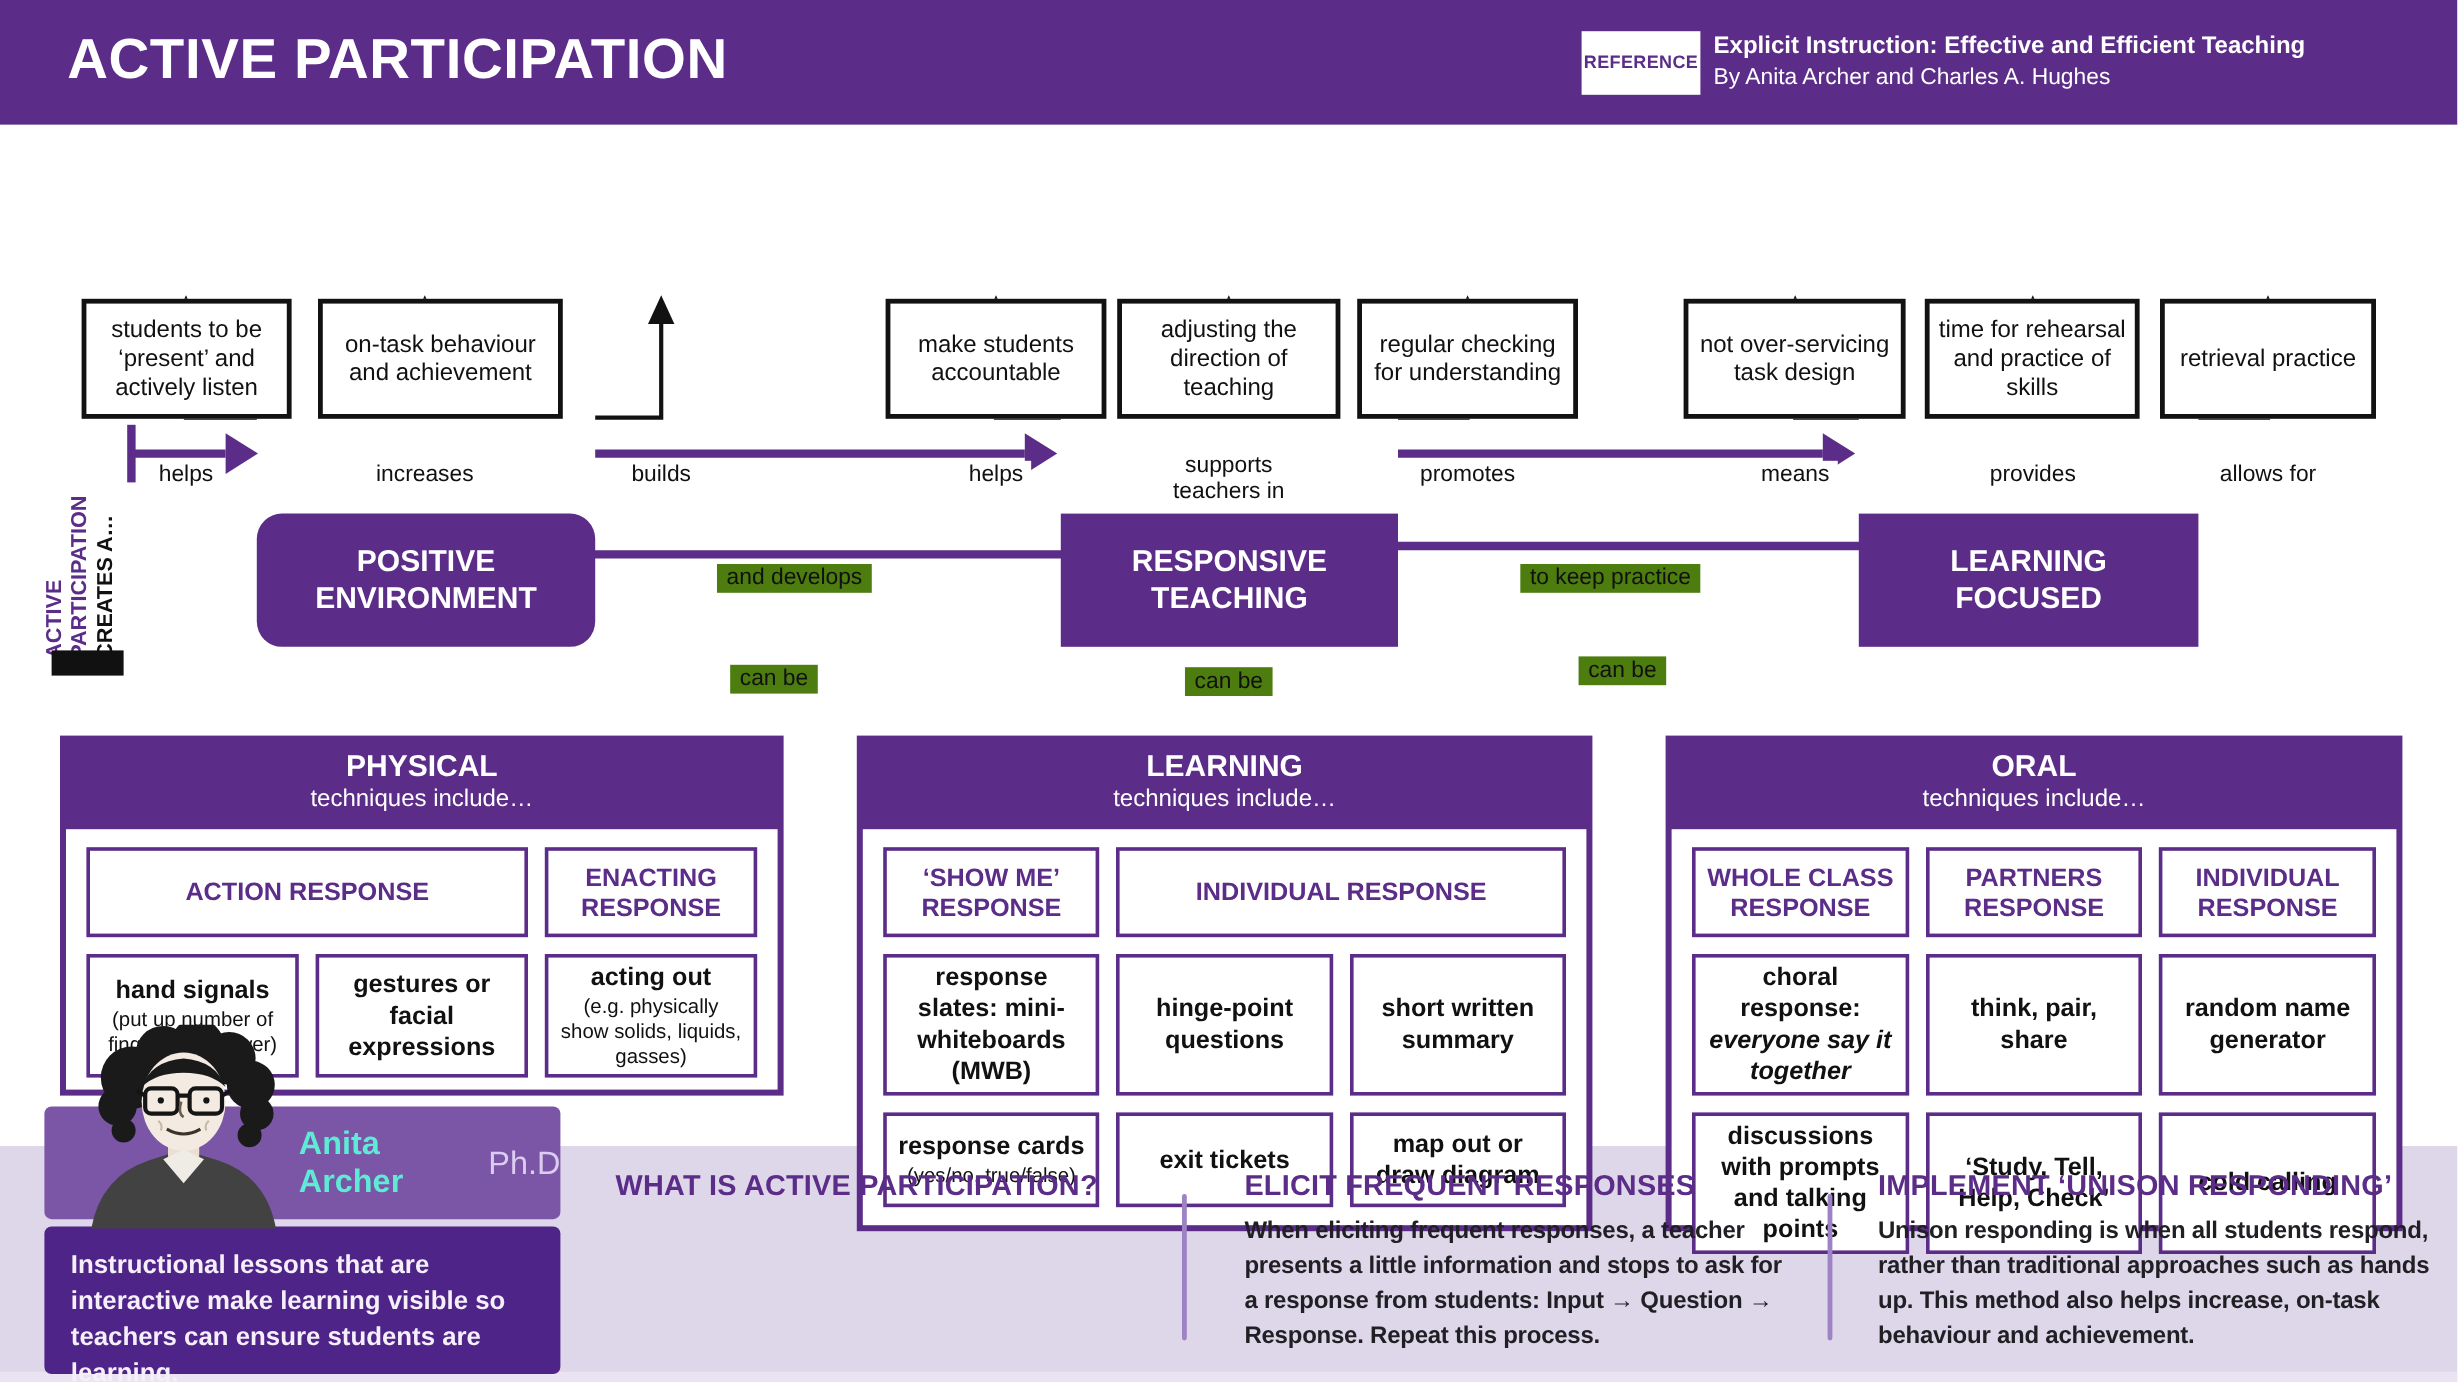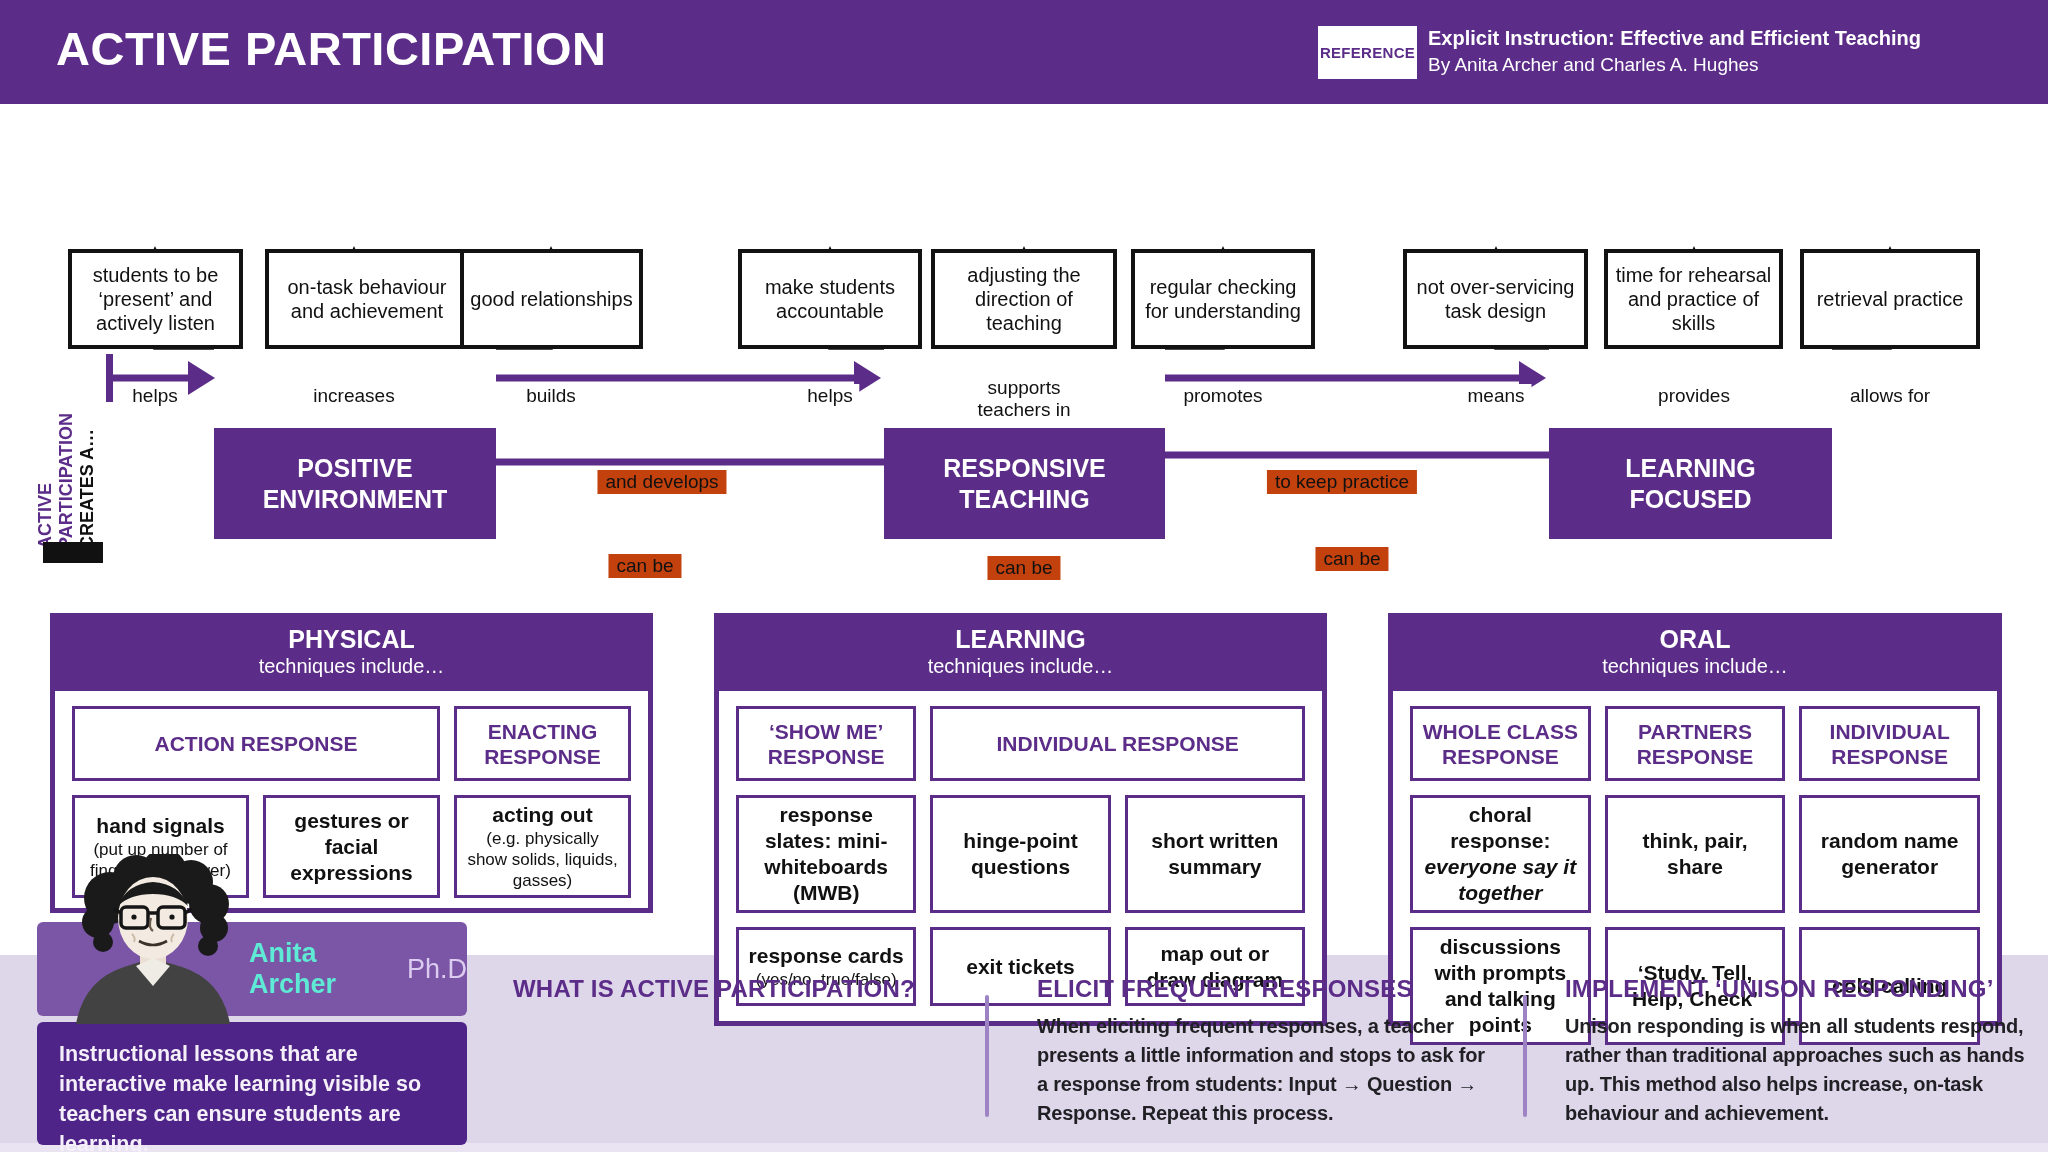--- a/index.html
+++ b/index.html
@@ -26,21 +26,21 @@
         box-sizing:border-box;display:flex;align-items:center;justify-content:center;text-align:center;
         font-size:20px;font-weight:500;color:#111;line-height:24px;padding:2px 6px;z-index:3;}
   .verb{position:absolute;top:280px;transform:translateX(-50%);background:#fff;color:#111;
         font-size:19px;font-weight:500;padding:1px 7px;text-align:center;z-index:2;white-space:nowrap;}
   .verb.two{white-space:normal;width:118px;line-height:22px;top:272px;padding:1px 4px;}
 
   .node{position:absolute;top:324px;height:111px;background:#5b2c88;color:#fff;z-index:3;
         display:flex;align-items:center;justify-content:center;text-align:center;
         font-size:25px;font-weight:bold;line-height:31px;padding:0 40px;box-sizing:border-box;}
 
-  .flow-label{position:absolute;transform:translate(-50%,-50%);background:#c2410c;color:#111;
+  .flow-label{position:absolute;transform:translate(-50%,-50%);background:#4d7c0f;color:#111;
               font-size:19px;font-weight:500;padding:1px 8px;z-index:2;white-space:nowrap;}
 
   .promo{position:absolute;left:-5px;top:335px;width:150px;height:70px;transform:rotate(-90deg);
          font-size:18px;font-weight:bold;line-height:21px;text-align:left;z-index:3;}
   .promo .pp{color:#5b2c88;display:block;}
   .promo .pk{color:#111;display:block;}
   .promo-block{position:absolute;left:43px;top:438px;width:60px;height:21px;background:#111;z-index:3;}
 
   
   .section{position:absolute;background:#5b2c88;box-sizing:border-box;z-index:3;}
@@ -142,39 +142,38 @@
 
     <div class="promo">
       <span class="pp">ACTIVE</span>
       <span class="pp">PARTICIPATION</span>
       <span class="pk">CREATES A…</span>
     </div>
     <div class="promo-block"></div>
 
     <div class="obox" style="left:68px;width:175px;">students to be ‘present’ and actively listen</div>
     <div class="obox" style="left:265px;width:204px;">on-task behaviour and achievement</div>
-    <div class="obox" style="left:460px;width:183px;">good relationships</div>
     <div class="obox" style="left:738px;width:184px;">make students accountable</div>
     <div class="obox" style="left:931px;width:186px;">adjusting the direction of teaching</div>
     <div class="obox" style="left:1131px;width:184px;">regular checking for understanding</div>
     <div class="obox" style="left:1403px;width:185px;">not over-servicing task design</div>
     <div class="obox" style="left:1604px;width:179px;">time for rehearsal and practice of skills</div>
     <div class="obox" style="left:1800px;width:180px;">retrieval practice</div>
 
     <div class="verb" style="left:155px;">helps</div>
     <div class="verb" style="left:354px;">increases</div>
     <div class="verb" style="left:551px;">builds</div>
     <div class="verb" style="left:830px;">helps</div>
     <div class="verb two" style="left:1024px;">supports teachers in</div>
     <div class="verb" style="left:1223px;">promotes</div>
     <div class="verb" style="left:1496px;">means</div>
     <div class="verb" style="left:1694px;">provides</div>
     <div class="verb" style="left:1890px;">allows for</div>
 
-    <div class="node" style="left:214px;width:282px;">POSITIVE ENVIRONMENT</div>
+    <div class="node" style="left:214px;width:282px;border-radius:21px;">POSITIVE ENVIRONMENT</div>
     <div class="node" style="left:884px;width:281px;">RESPONSIVE TEACHING</div>
     <div class="node" style="left:1549px;width:283px;">LEARNING FOCUSED</div>
 
     <div class="flow-label" style="left:662px;top:378px;">and develops</div>
     <div class="flow-label" style="left:1342px;top:378px;">to keep practice</div>
     <div class="flow-label" style="left:645px;top:462px;">can be</div>
     <div class="flow-label" style="left:1024px;top:464px;">can be</div>
     <div class="flow-label" style="left:1352px;top:455px;">can be</div>
 
     <div class="section" style="left:50px;top:509px;width:603px;height:300px;">

